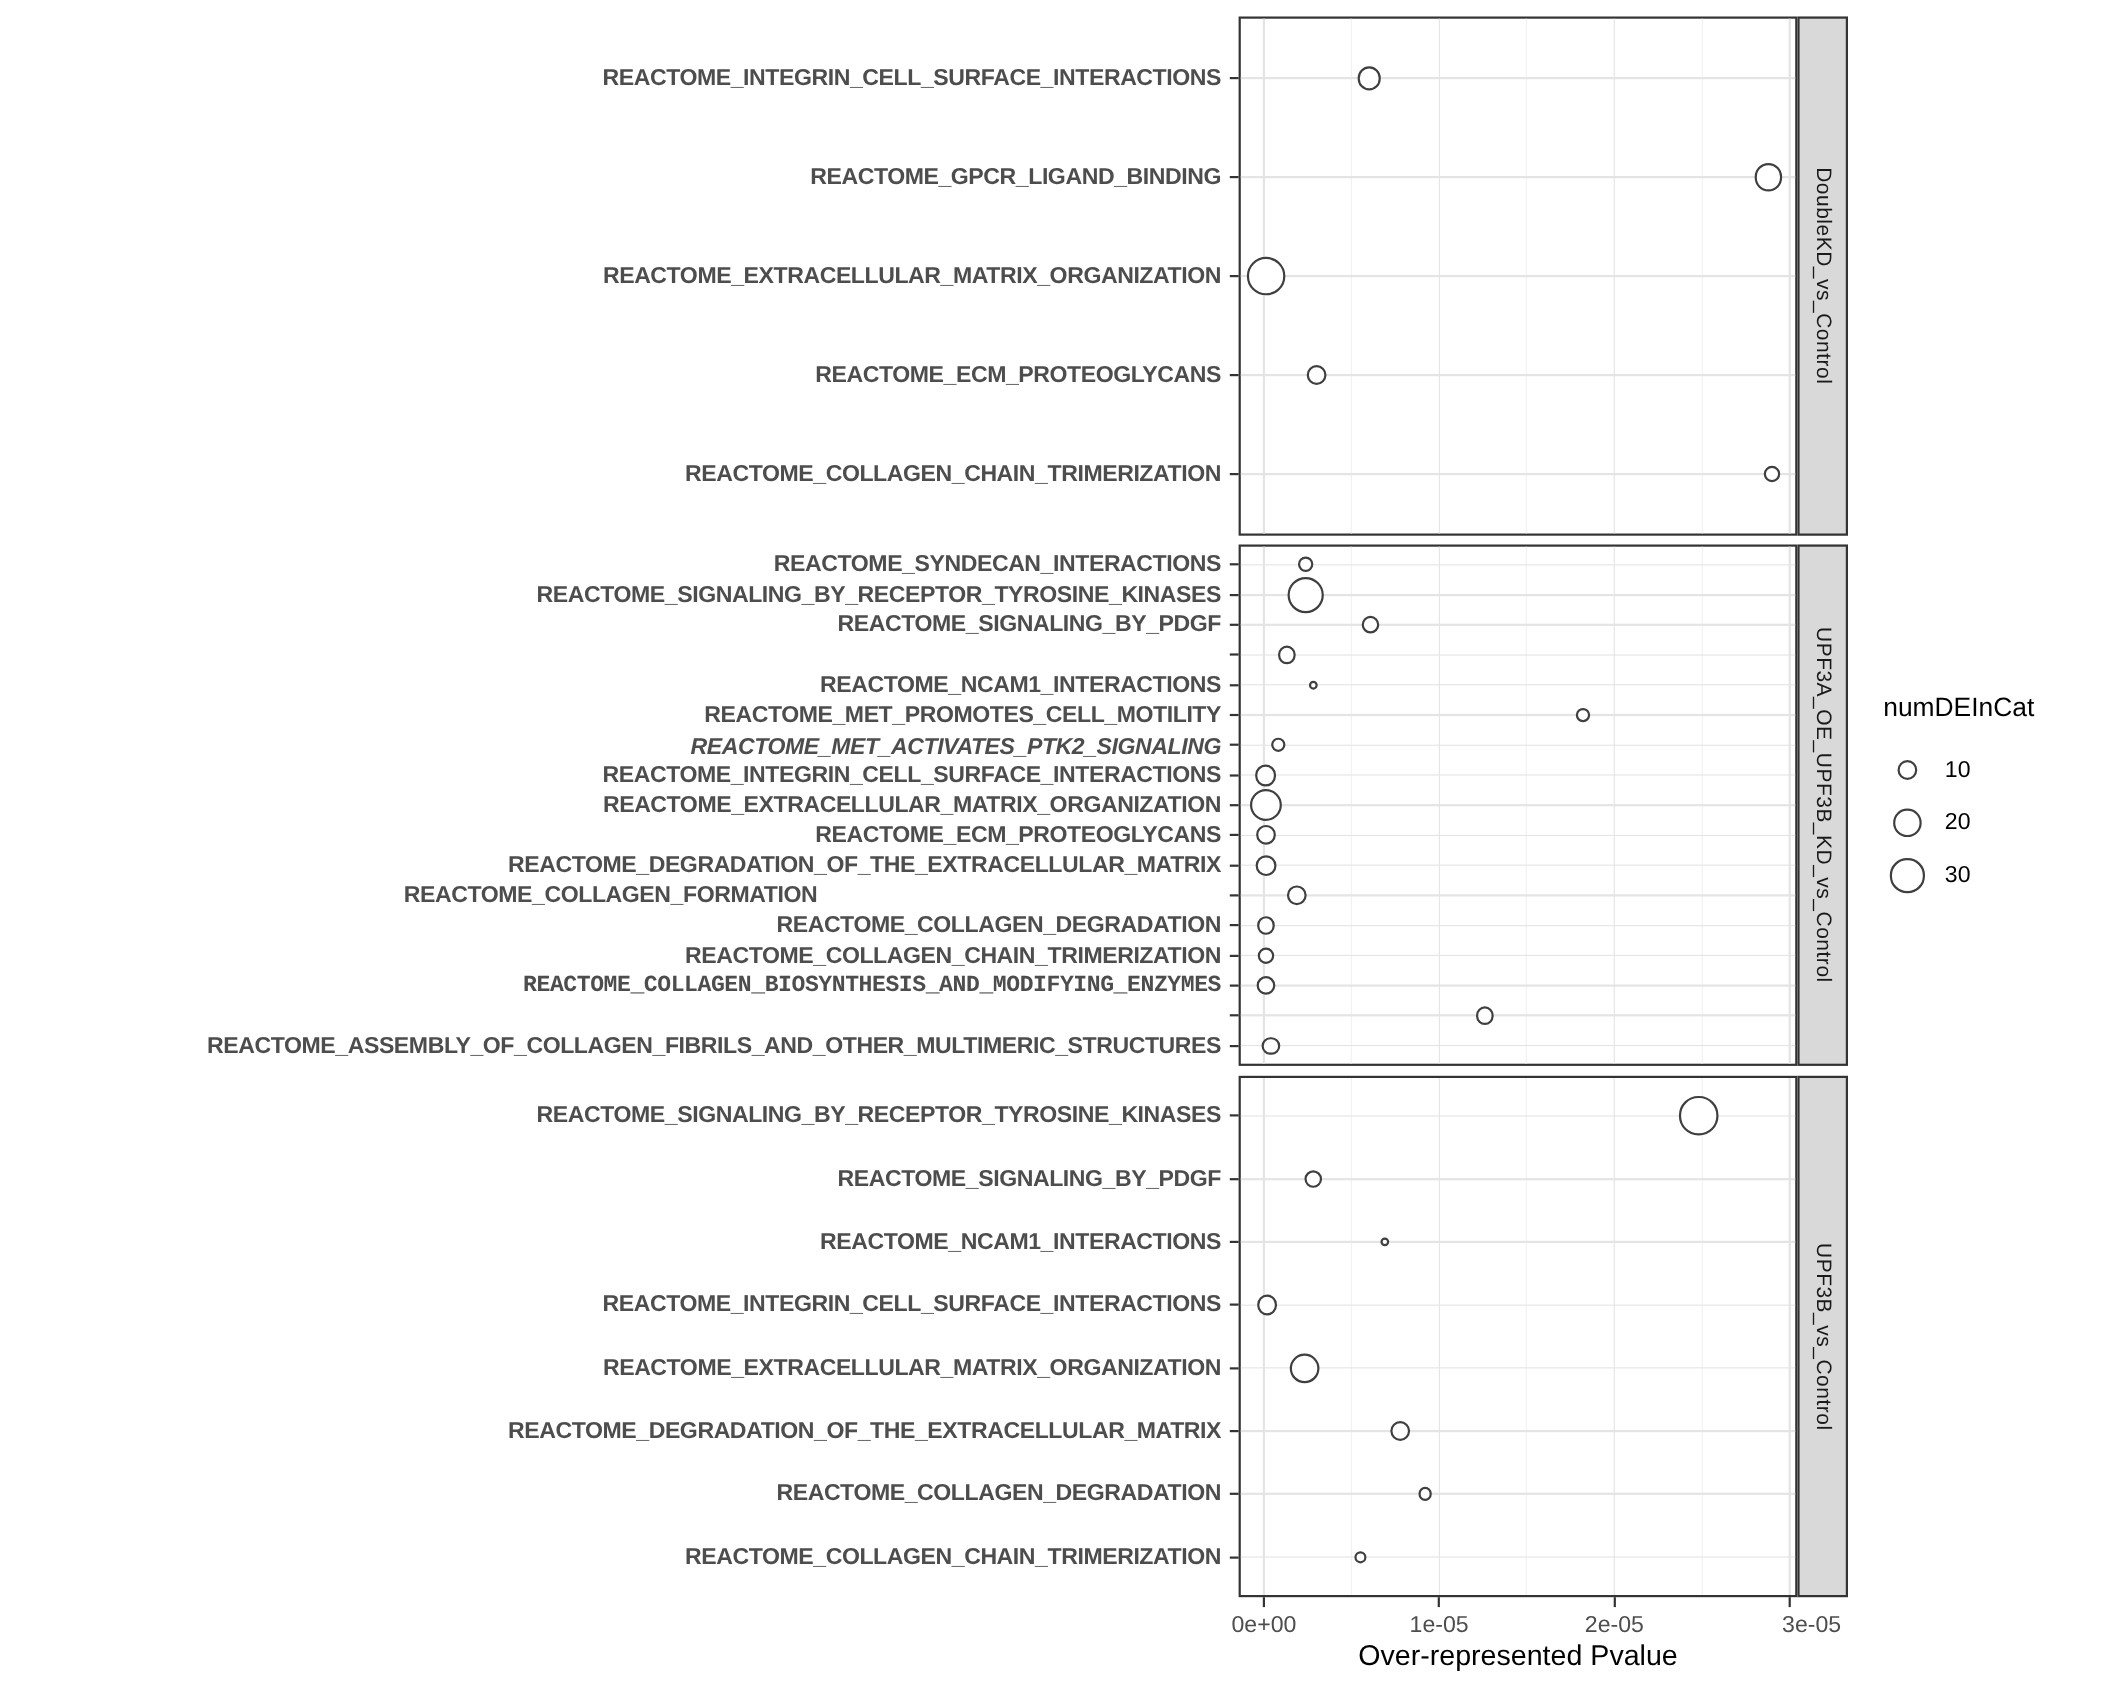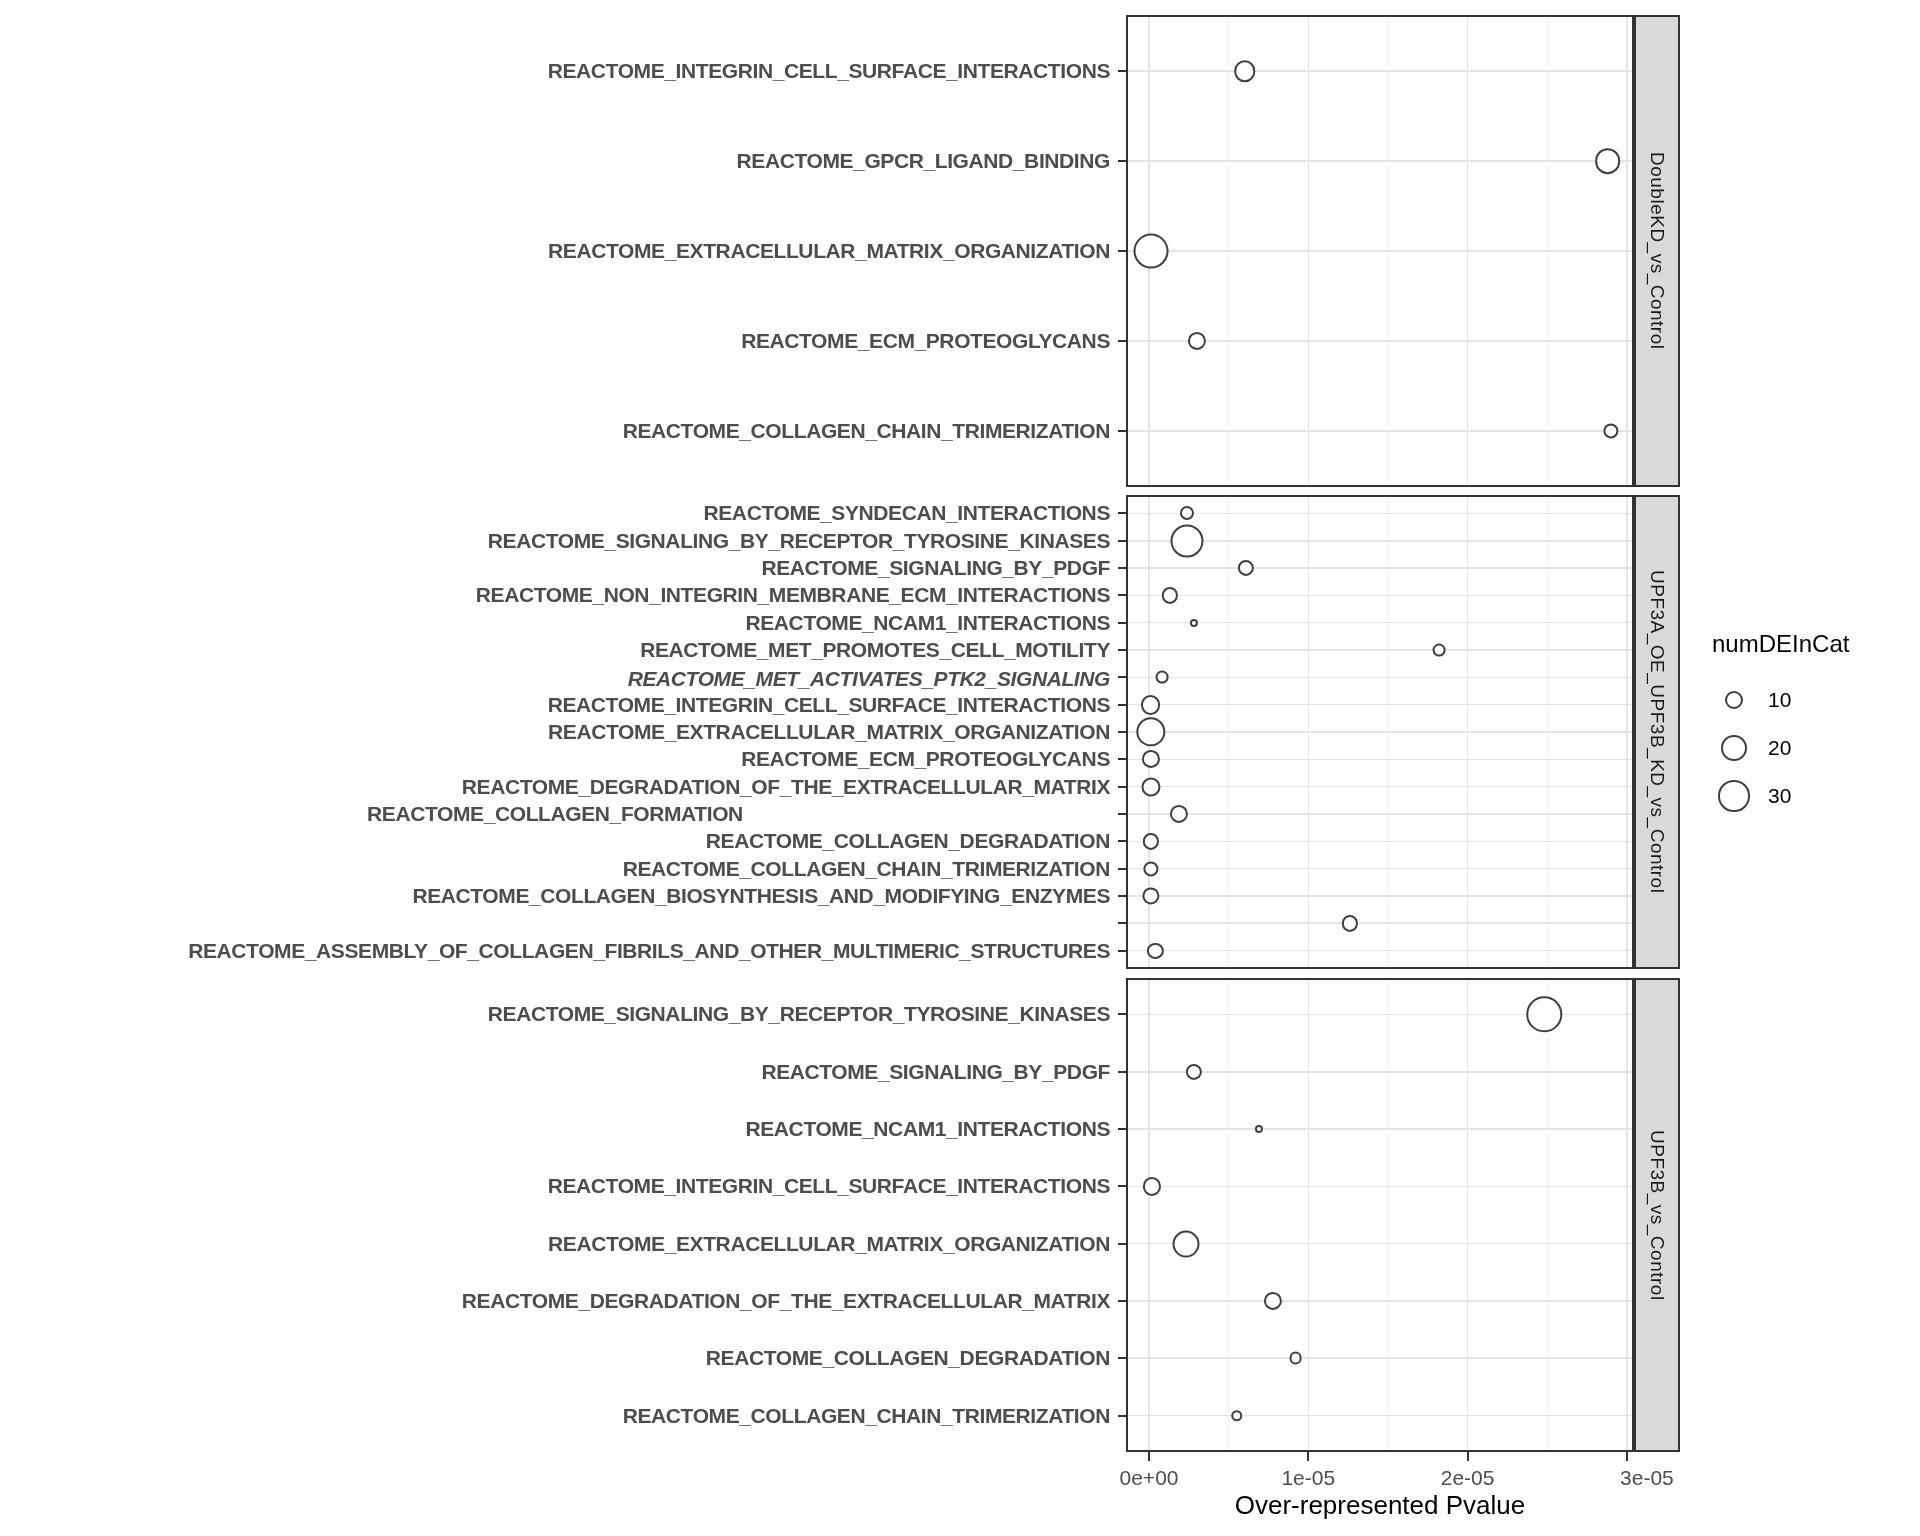--- a/index.html
+++ b/index.html
@@ -177,21 +177,20 @@
     <div class="strip" style="left: 1634px; top: 15px; width: 46px; height: 472px; background: rgb(217, 217, 217); border-color: rgb(51, 51, 51);">
       <div class="striplab" style="color: rgb(26, 26, 26);">DoubleKD_vs_Control</div>
     </div>
     <div class="ytick" style="left: 1118px; top: 513.395px; background: rgb(51, 51, 51);"></div>
     <div class="ylab" style="left: 0px; width: 1110px; top: 513.395px; color: rgb(77, 77, 77);">REACTOME_SYNDECAN_INTERACTIONS</div>
     <div class="ytick" style="left: 1118px; top: 540.721px; background: rgb(51, 51, 51);"></div>
     <div class="ylab" style="left: 0px; width: 1110px; top: 540.721px; color: rgb(77, 77, 77);">REACTOME_SIGNALING_BY_RECEPTOR_TYROSINE_KINASES</div>
     <div class="ytick" style="left: 1118px; top: 568.047px; background: rgb(51, 51, 51);"></div>
     <div class="ylab" style="left: 0px; width: 1110px; top: 568.047px; color: rgb(77, 77, 77);">REACTOME_SIGNALING_BY_PDGF</div>
     <div class="ytick" style="left: 1118px; top: 595.372px; background: rgb(51, 51, 51);"></div>
-    <div class="ylab" style="left: 0px; width: 1110px; top: 595.372px; color: rgb(77, 77, 77);">REACTOME_NON_INTEGRIN_MEMBRANE_ECM_INTERACTIONS</div>
     <div class="ytick" style="left: 1118px; top: 622.698px; background: rgb(51, 51, 51);"></div>
     <div class="ylab" style="left: 0px; width: 1110px; top: 622.698px; color: rgb(77, 77, 77);">REACTOME_NCAM1_INTERACTIONS</div>
     <div class="ytick" style="left: 1118px; top: 650.023px; background: rgb(51, 51, 51);"></div>
     <div class="ylab" style="left: 0px; width: 1110px; top: 650.023px; color: rgb(77, 77, 77);">REACTOME_MET_PROMOTES_CELL_MOTILITY</div>
     <div class="ytick" style="left: 1118px; top: 677.349px; background: rgb(51, 51, 51);"></div>
     <div class="ylab" style="left: 0px; width: 1110px; top: 679px; color: rgb(77, 77, 77); font-style: italic;">REACTOME_MET_ACTIVATES_PTK2_SIGNALING</div>
     <div class="ytick" style="left: 1118px; top: 704.674px; background: rgb(51, 51, 51);"></div>
     <div class="ylab" style="left: 0px; width: 1110px; top: 704.674px; color: rgb(77, 77, 77);">REACTOME_INTEGRIN_CELL_SURFACE_INTERACTIONS</div>
     <div class="ytick" style="left: 1118px; top: 732px; background: rgb(51, 51, 51);"></div>
     <div class="ylab" style="left: 0px; width: 1110px; top: 732px; color: rgb(77, 77, 77);">REACTOME_EXTRACELLULAR_MATRIX_ORGANIZATION</div>
@@ -199,21 +198,21 @@
     <div class="ylab" style="left: 0px; width: 1110px; top: 759.326px; color: rgb(77, 77, 77);">REACTOME_ECM_PROTEOGLYCANS</div>
     <div class="ytick" style="left: 1118px; top: 786.651px; background: rgb(51, 51, 51);"></div>
     <div class="ylab" style="left: 0px; width: 1110px; top: 786.651px; color: rgb(77, 77, 77);">REACTOME_DEGRADATION_OF_THE_EXTRACELLULAR_MATRIX</div>
     <div class="ytick" style="left: 1118px; top: 813.977px; background: rgb(51, 51, 51);"></div>
     <div class="ylab" style="left: 0px; width: 1110px; top: 813.977px; color: rgb(77, 77, 77); text-align: center;">REACTOME_COLLAGEN_FORMATION</div>
     <div class="ytick" style="left: 1118px; top: 841.302px; background: rgb(51, 51, 51);"></div>
     <div class="ylab" style="left: 0px; width: 1110px; top: 841.302px; color: rgb(77, 77, 77);">REACTOME_COLLAGEN_DEGRADATION</div>
     <div class="ytick" style="left: 1118px; top: 868.628px; background: rgb(51, 51, 51);"></div>
     <div class="ylab" style="left: 0px; width: 1110px; top: 868.628px; color: rgb(77, 77, 77);">REACTOME_COLLAGEN_CHAIN_TRIMERIZATION</div>
     <div class="ytick" style="left: 1118px; top: 895.953px; background: rgb(51, 51, 51);"></div>
-    <div class="ylab" style="left: 0px; width: 1110px; top: 895.953px; color: rgb(77, 77, 77);">REACTOME_COLLAGEN_BIOSYNTHESIS_AND_MODIFYING_ENZYMES</div>
+    <div class="ylab" style="left: 0px; width: 1110px; top: 895.953px; color: rgb(77, 77, 77); font-family: Liberation Mono, monospace;">REACTOME_COLLAGEN_BIOSYNTHESIS_AND_MODIFYING_ENZYMES</div>
     <div class="ytick" style="left: 1118px; top: 923.279px; background: rgb(51, 51, 51);"></div>
     <div class="ytick" style="left: 1118px; top: 950.605px; background: rgb(51, 51, 51);"></div>
     <div class="ylab" style="left: 0px; width: 1110px; top: 950.605px; color: rgb(77, 77, 77);">REACTOME_ASSEMBLY_OF_COLLAGEN_FIBRILS_AND_OTHER_MULTIMERIC_STRUCTURES</div>
     <div class="strip" style="left: 1634px; top: 495px; width: 46px; height: 474px; background: rgb(217, 217, 217); border-color: rgb(51, 51, 51);">
       <div class="striplab" style="color: rgb(26, 26, 26);">UPF3A_OE_UPF3B_KD_vs_Control</div>
     </div>
     <div class="ytick" style="left: 1118px; top: 1014.39px; background: rgb(51, 51, 51);"></div>
     <div class="ylab" style="left: 0px; width: 1110px; top: 1014.39px; color: rgb(77, 77, 77);">REACTOME_SIGNALING_BY_RECEPTOR_TYROSINE_KINASES</div>
     <div class="ytick" style="left: 1118px; top: 1071.71px; background: rgb(51, 51, 51);"></div>
     <div class="ylab" style="left: 0px; width: 1110px; top: 1071.71px; color: rgb(77, 77, 77);">REACTOME_SIGNALING_BY_PDGF</div>

